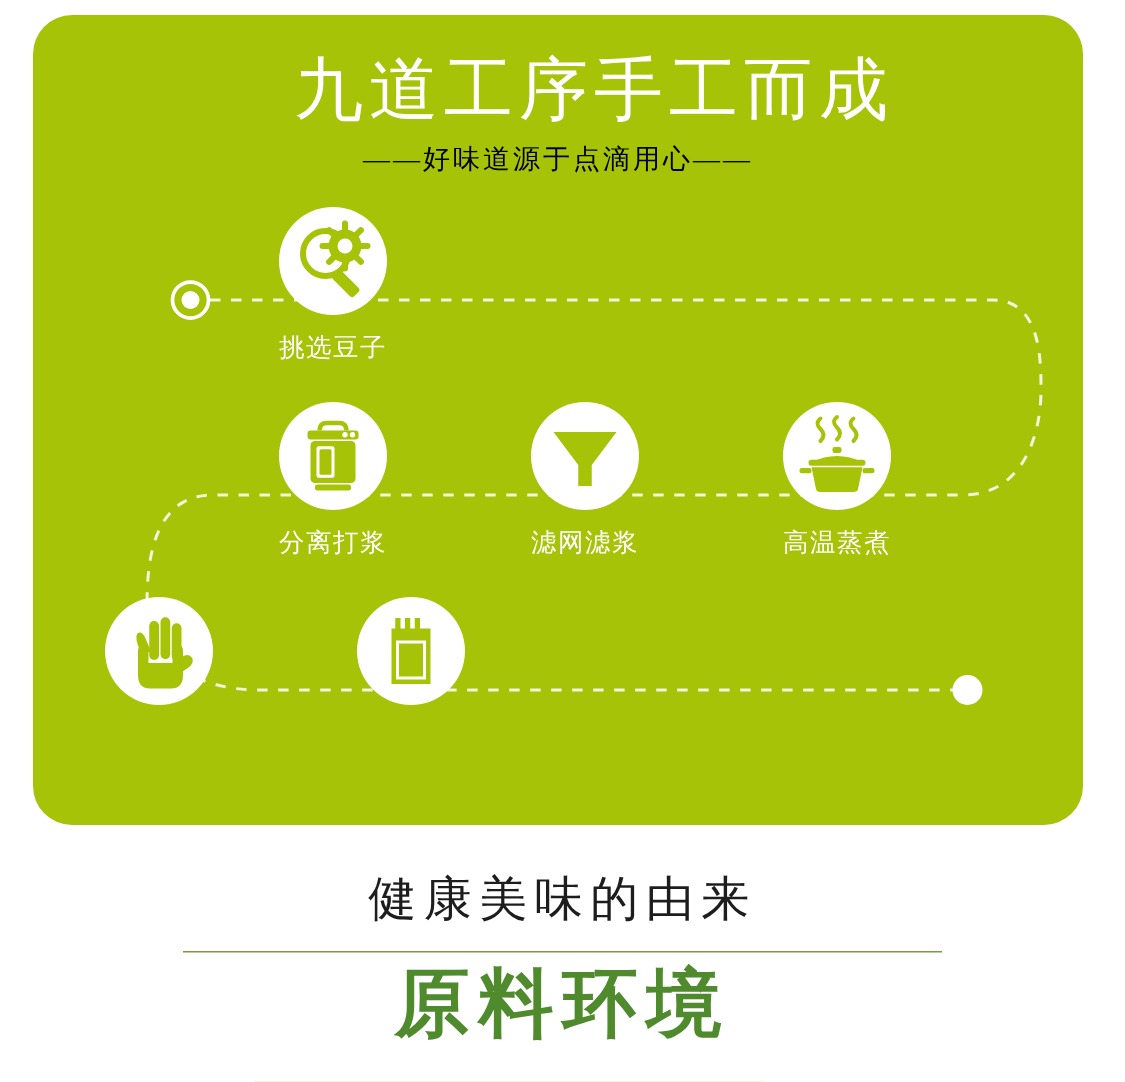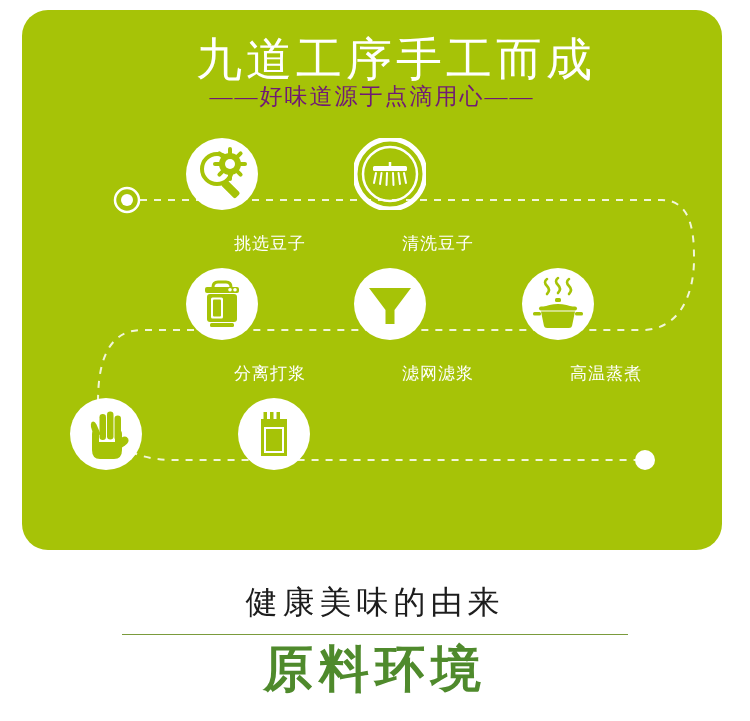--- a/index.html
+++ b/index.html
@@ -42,25 +42,25 @@
     color: #ffffff;
     font-size: 46px;
     letter-spacing: 4px;
     font-weight: 400;
     line-height: 1.1;
     font-family: "Liberation Sans", "DejaVu Sans", sans-serif;
   }
   .panel-subtitle {
     position: absolute;
     left: 0;
-    top: 71px;
+    top: 84px;
     width: 700px;
     text-align: center;
-    color: #701a75;
-    font-size: 23px;
+    color: #000000;
+    font-size: 18px;
     letter-spacing: 2px;
     font-weight: 400;
     font-family: "Liberation Serif", "DejaVu Serif", serif;
   }
 
   
   .connector {
     position: absolute;
     left: 0;
     top: 0;
@@ -91,44 +91,44 @@
     position: absolute;
     left: 50%;
     top: 0;
     transform: translateX(-50%);
     width: 72px;
     height: 72px;
   }
   .step-label {
     position: absolute;
     left: 0;
-    top: 94px;
+    top: 82px;
     width: 168px;
-    text-align: right;
+    text-align: center;
     color: #ffffff;
     font-size: 17px;
     letter-spacing: 1px;
     font-family: "Liberation Sans", "DejaVu Sans", sans-serif;
   }
 
   
   .col1 { margin-left: 116px; }
   .col2 { margin-left: 0px; }
   .col3 { margin-left: 0px; }
 
   
   .bottom {
     position: absolute;
     left: 0;
     top: 580px;
     width: 750px;
     text-align: center;
   }
   .bottom-title {
-    font-family: Liberation Serif, serif;
+    font-family: Liberation Mono, monospace;
     font-size: 32px;
     color: #1d1d1d;
     letter-spacing: 5px;
     line-height: 44px;
   }
   .bottom-rule {
     width: 506px;
     height: 1px;
     background: #7a9b3c;
     margin: 10px auto 0 auto;
@@ -192,41 +192,20 @@
                   <line x1="33.4" y1="36.6" x2="37.6" y2="32.4"></line>
                   <line x1="50.4" y1="19.6" x2="54.6" y2="15.4"></line>
                 </g>
               </g>
               <circle cx="44" cy="26" r="5" fill="#ffffff"></circle>
             </svg>
           </div>
           <div class="step-label">挑选豆子</div>
         </div>
 
-        <div class="step col2">
-          <div class="step-icon-wrap">
-            <svg viewBox="0 0 72 72" width="72" height="72">
-              <circle cx="36" cy="36" r="35" fill="none" stroke="#ffffff" stroke-width="5"></circle>
-              <circle cx="36" cy="36" r="27" fill="none" stroke="#ffffff" stroke-width="2.5"></circle>
-
-              <rect x="19" y="28" width="34" height="5" rx="1.5" fill="#ffffff"></rect>
-              <line x1="36" y1="24" x2="36" y2="28" stroke="#ffffff" stroke-width="2.5"></line>
-
-              <g stroke="#ffffff" stroke-width="2" stroke-linecap="round">
-                <line x1="22" y1="35" x2="20" y2="45"></line>
-                <line x1="27.5" y1="35" x2="26" y2="46"></line>
-                <line x1="33" y1="35" x2="32.5" y2="47"></line>
-                <line x1="39" y1="35" x2="39.5" y2="47"></line>
-                <line x1="44.5" y1="35" x2="46" y2="46"></line>
-                <line x1="50" y1="35" x2="52" y2="45"></line>
-              </g>
-            </svg>
-          </div>
-          <div class="step-label">清洗豆子</div>
-        </div>
 
 
         <div class="step-spacer"></div>
       </div>
 
       <div class="step-row">
 
         <div class="step col1">
           <div class="step-icon-wrap">
             <svg viewBox="0 0 72 72" width="72" height="72">

